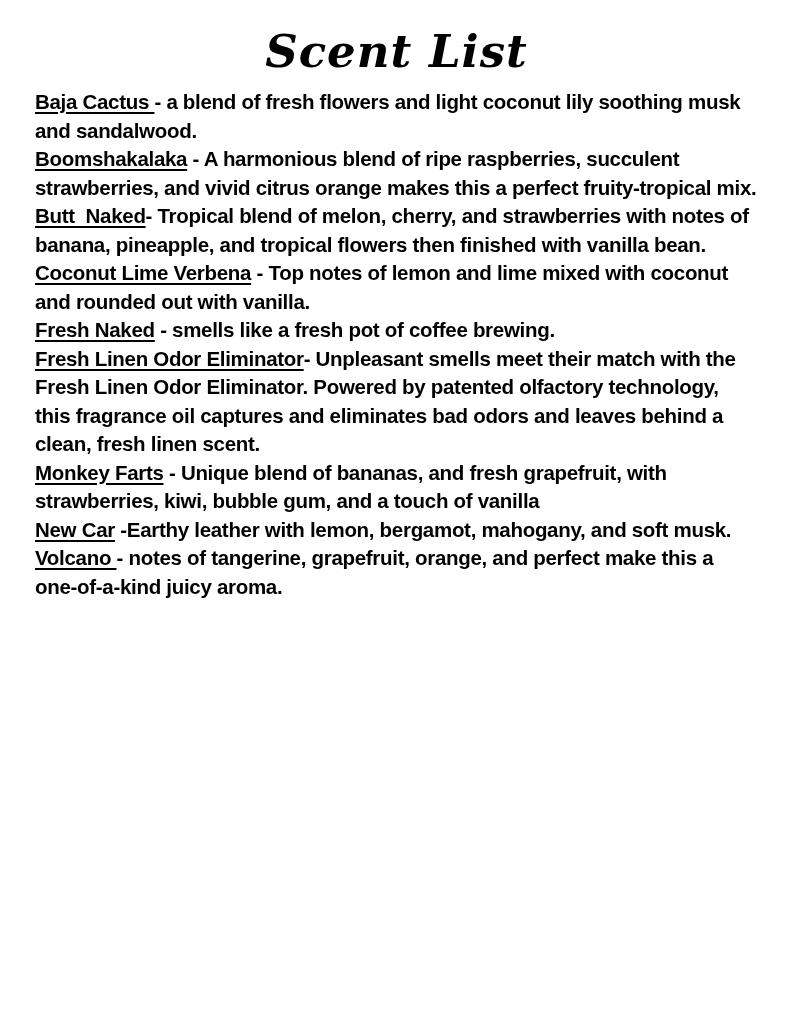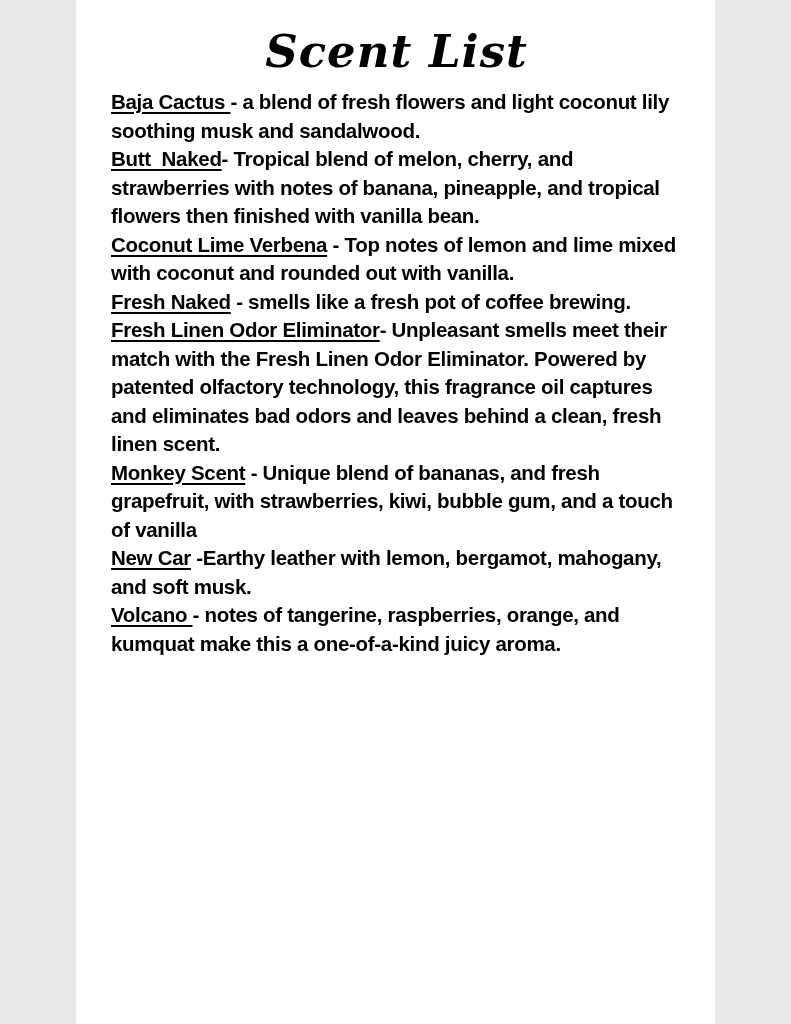--- a/index.html
+++ b/index.html
@@ -2,21 +2,21 @@
 <html><head>
 <meta charset="utf-8">
 <style>
   html, body {
     margin: 0;
     padding: 0;
     background: #e8e8e8;
   }
   .page {
     position: relative;
-    width: 639px;
+    width: 791px;
     height: 1024px;
     margin: 0 auto;
     background: #ffffff;
     box-sizing: border-box;
     padding: 24px 33px 0 35px;
     overflow: hidden;
     color: #000000;
   }
   .page-title {
     margin: 2px 0 10px 0;
@@ -49,30 +49,31 @@
 </style>
 </head>
 <body>
 
 <main class="page">
   <h1 class="page-title">Scent List</h1>
 
   <section class="scent-list">
   <p class="scent-entry"><span class="scent-name">Baja Cactus </span><span class="scent-desc">- a blend of fresh flowers and light coconut lily soothing musk and sandalwood.</span></p>
 
+  <p class="scent-entry"><span class="scent-name">Boomshakalaka</span><span class="scent-desc"> - A harmonious blend of ripe raspberries, succulent strawberries, and vivid citrus orange makes this a perfect fruity-tropical mix.</span></p>
 
   <p class="scent-entry"><span class="scent-name">Butt  Naked</span><span class="scent-desc">- Tropical blend of melon, cherry, and strawberries with notes of banana, pineapple, and tropical flowers then finished with vanilla bean.</span></p>
 
   <p class="scent-entry"><span class="scent-name">Coconut Lime Verbena</span><span class="scent-desc"> - Top notes of lemon and lime mixed with coconut and rounded out with vanilla.</span></p>
 
   <p class="scent-entry"><span class="scent-name">Fresh Naked</span><span class="scent-desc"> - smells like a fresh pot of coffee brewing.</span></p>
 
   <p class="scent-entry"><span class="scent-name">Fresh Linen Odor Eliminator</span><span class="scent-desc">- Unpleasant smells meet their match with the Fresh Linen Odor Eliminator. Powered by patented olfactory technology, this fragrance oil captures and eliminates bad odors and leaves behind a clean, fresh linen scent.</span></p>
 
 
-  <p class="scent-entry"><span class="scent-name">Monkey Scent</span><span class="scent-desc"> - Unique blend of bananas, and fresh grapefruit, with strawberries, kiwi, bubble gum, and a touch of vanilla</span></p>
+  <p class="scent-entry"><span class="scent-name">Monkey Farts</span><span class="scent-desc"> - Unique blend of bananas, and fresh grapefruit, with strawberries, kiwi, bubble gum, and a touch of vanilla</span></p>
 
   <p class="scent-entry"><span class="scent-name">New Car</span><span class="scent-desc"> -Earthy leather with lemon, bergamot, mahogany, and soft musk.</span></p>
 
-  <p class="scent-entry"><span class="scent-name">Volcano </span><span class="scent-desc">- notes of tangerine, raspberries, orange, and kumquat make this a one-of-a-kind juicy aroma.</span></p>
+  <p class="scent-entry"><span class="scent-name">Volcano </span><span class="scent-desc">- notes of tangerine, grapefruit, orange, and perfect make this a one-of-a-kind juicy aroma.</span></p>
 
 </section>
 </main>
 
 </body></html>

